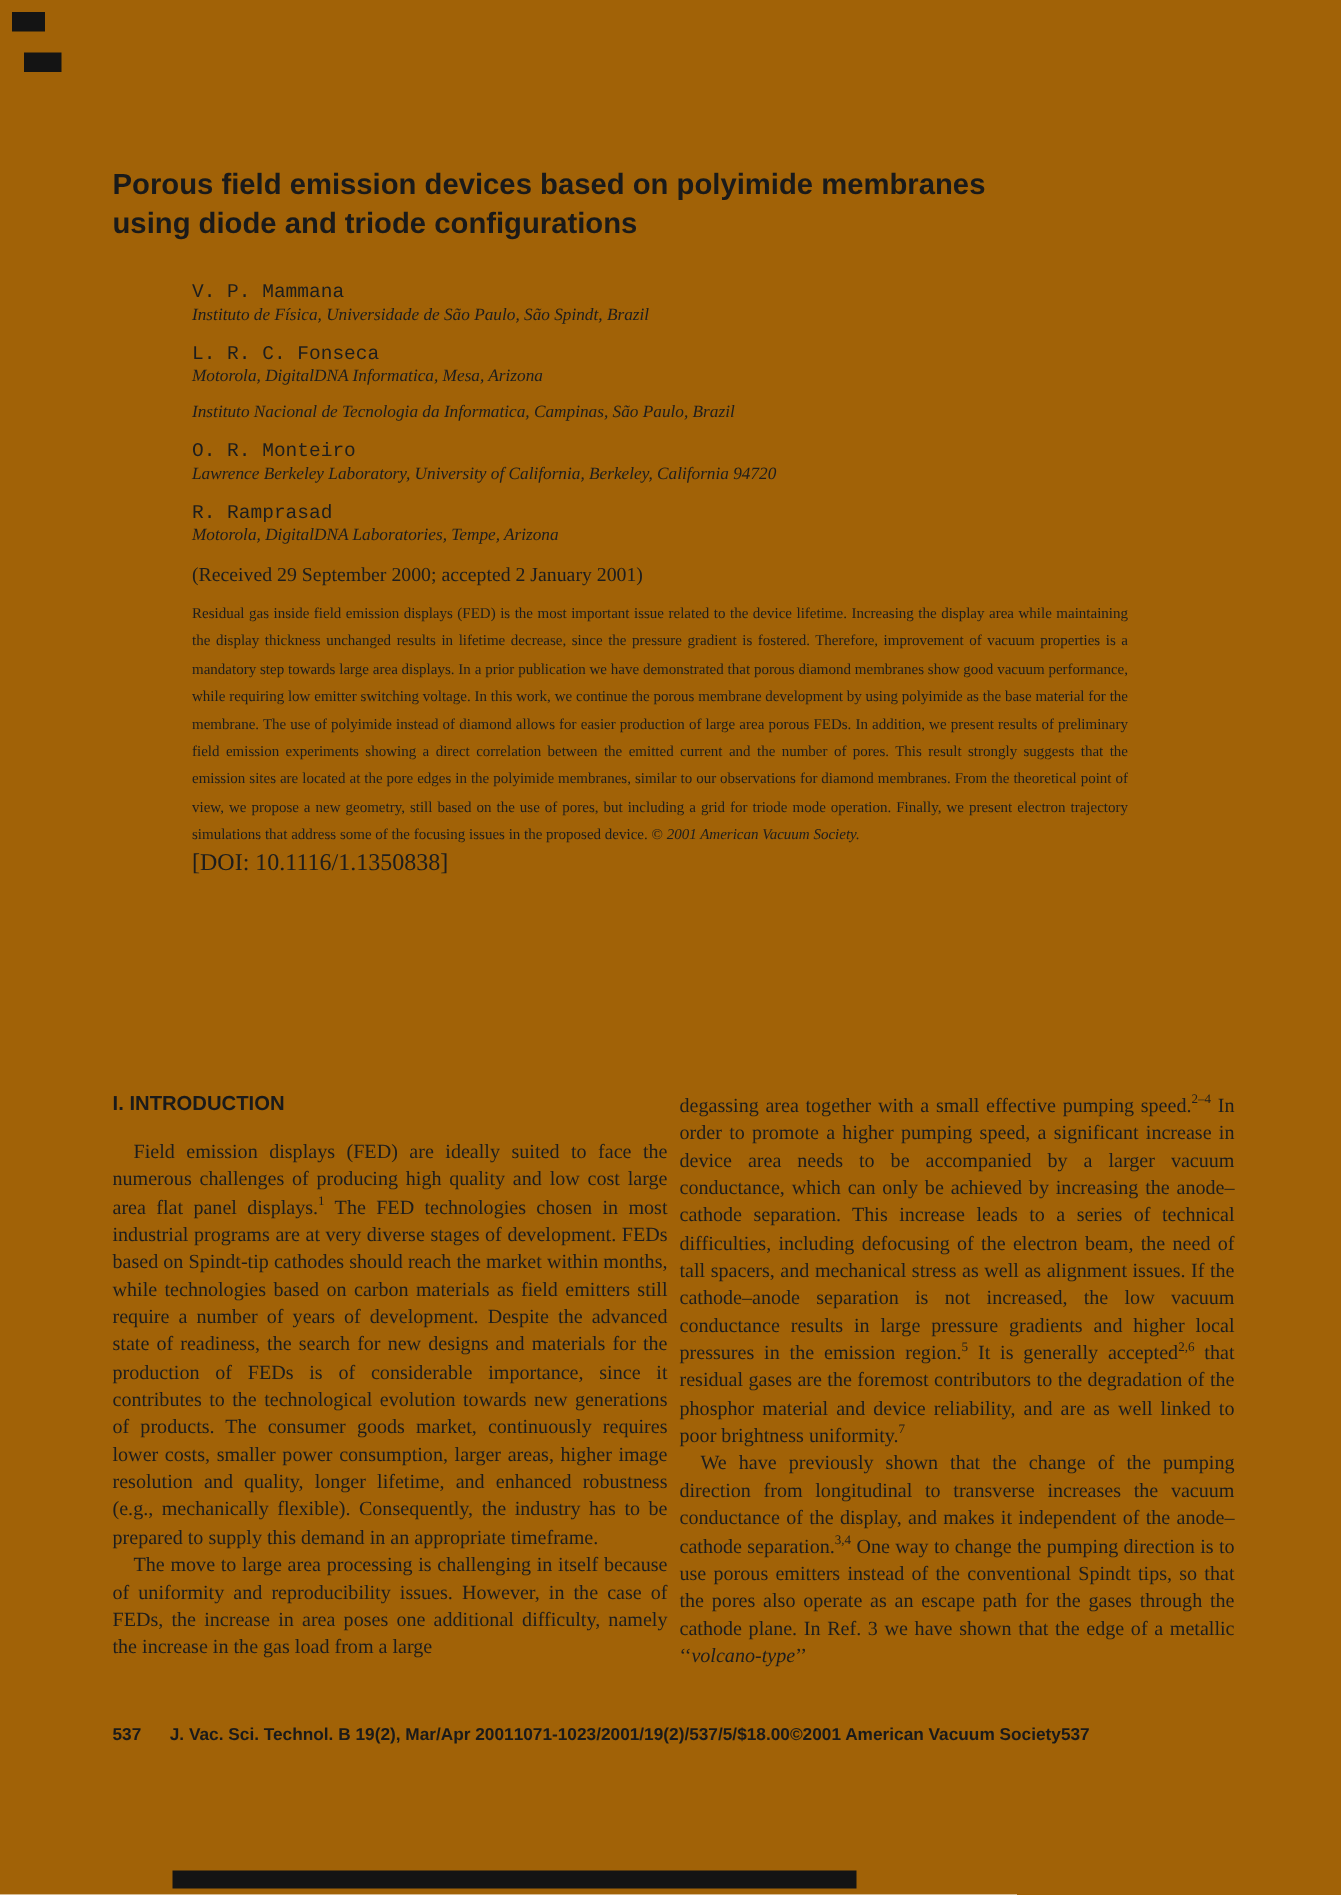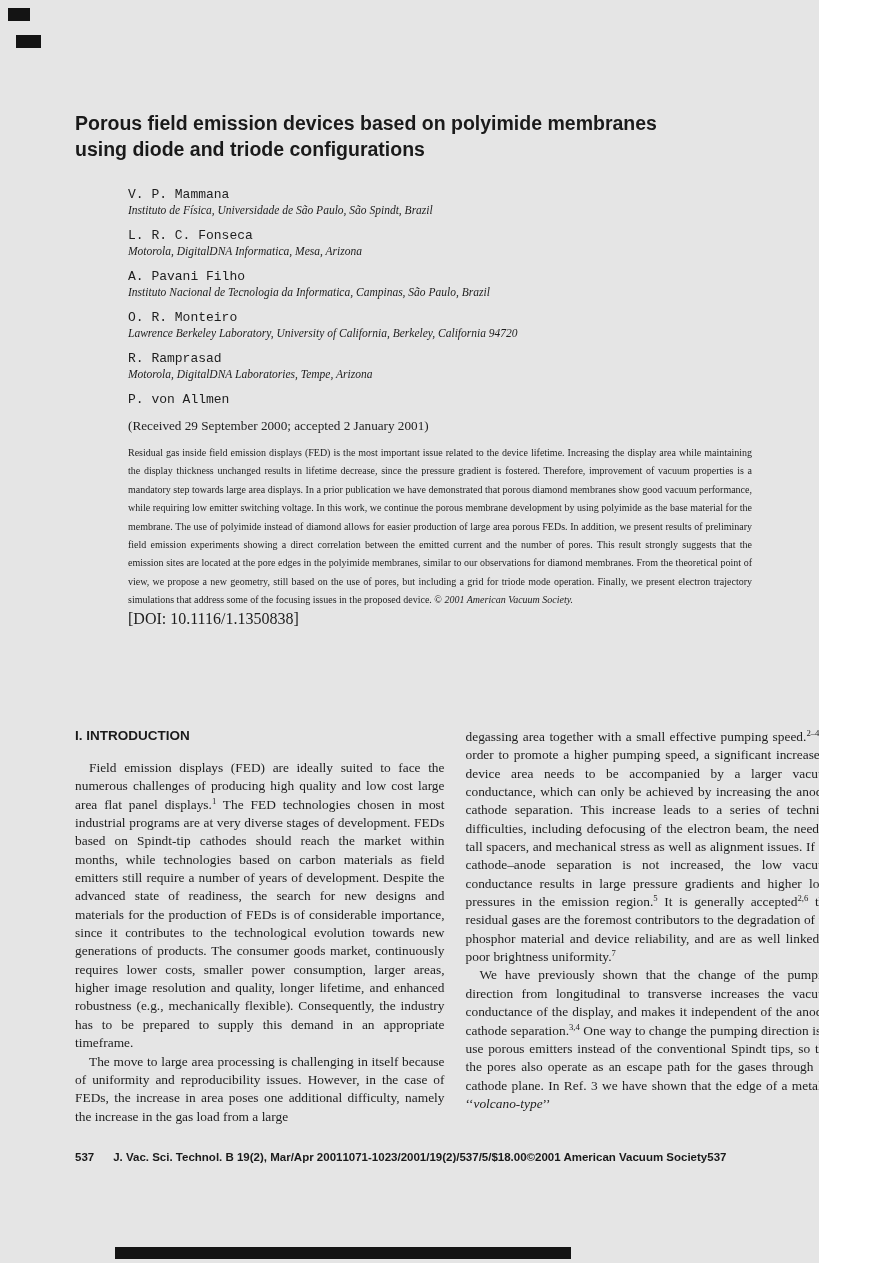--- a/index.html
+++ b/index.html
@@ -1,19 +1,19 @@
 <!DOCTYPE html>
 <html><head>
 <meta charset="utf-8">
 <style>
   html,body { margin:0; padding:0; background:#ffffff; }
   .page {
     position:relative;
-    width:819px; height:1263px;
-    background:#e5e5e5;
+    width:894px; height:1263px;
+    background:#a16207;
     color:#1d1d1d;
     font-family:"Liberation Serif", serif;
     overflow:hidden;
   }
   .scan-mark { position:absolute; background:#141414; }
   .scan-mark.m1 { left:8px;  top:8px;  width:22px; height:13px; }
   .scan-mark.m2 { left:16px; top:35px; width:25px; height:13px; }
   .scan-bar-bottom { position:absolute; left:115px; top:1247px; width:456px; height:12px; background:#141414; }
 
   .title {
@@ -37,21 +37,21 @@
 
   .abstract {
     margin-top:10px;
     font-size:10px; line-height:18.4px;
     text-align:justify;
   }
   .doi-line { font-size:16px; line-height:18.4px; }
 
   .columns {
     position:absolute; left:75px; top:728px; width:760px;
-    display:flex; gap:21px;
+    display:flex; gap:8px;
   }
   .col { width:370px; }
   .section-heading {
     font-family:"Liberation Sans", sans-serif;
     font-weight:bold; font-size:13.5px; line-height:15px;
     margin:0 0 16px 0; color:#1a1a1a;
   }
   .col p {
     font-size:13.4px; line-height:18.35px;
     text-align:justify; margin:0;font-family:Liberation Serif, serif;
@@ -85,33 +85,31 @@
 
     <div class="author">
       <div class="author-name">V. P. Mammana</div>
       <div class="author-aff">Instituto de Física, Universidade de São Paulo, São Spindt, Brazil</div>
     </div>
     <div class="author">
       <div class="author-name">L. R. C. Fonseca</div>
       <div class="author-aff">Motorola, DigitalDNA Informatica, Mesa, Arizona</div>
     </div>
     <div class="author">
-      <div class="author-name">A. Pavani Filho</div>
       <div class="author-aff">Instituto Nacional de Tecnologia da Informatica, Campinas, São Paulo, Brazil</div>
     </div>
     <div class="author">
       <div class="author-name">O. R. Monteiro</div>
       <div class="author-aff">Lawrence Berkeley Laboratory, University of California, Berkeley, California 94720</div>
     </div>
     <div class="author">
       <div class="author-name">R. Ramprasad</div>
       <div class="author-aff">Motorola, DigitalDNA Laboratories, Tempe, Arizona</div>
     </div>
     <div class="author">
-      <div class="author-name">P. von Allmen</div>
     </div>
 
     <div class="received">(Received 29 September 2000; accepted 2 January 2001)</div>
 
     <div class="abstract"><span>Residual gas inside field emission displays (FED) is the most important issue related to the device lifetime. Increasing the display area while maintaining the display thickness unchanged results in lifetime decrease, since the pressure gradient is fostered. Therefore, improvement of vacuum properties is a mandatory step towards large area displays. In a prior publication we have demonstrated that porous diamond membranes show good vacuum performance, while requiring low emitter switching voltage. In this work, we continue the porous membrane development by using polyimide as the base material for the membrane. The use of polyimide instead of diamond allows for easier production of large area porous FEDs. In addition, we present results of preliminary field emission experiments showing a direct correlation between the emitted current and the number of pores. This result strongly suggests that the emission sites are located at the pore edges in the polyimide membranes, similar to our observations for diamond membranes. From the theoretical point of view, we propose a new geometry, still based on the use of pores, but including a grid for triode mode operation. Finally, we present electron trajectory simulations that address some of the focusing issues in the proposed device. © </span><span class="it">2001 American Vacuum Society.</span></div>
     <div class="doi-line">[DOI: 10.1116/1.1350838]</div>
   </div>
 
   <div class="columns">
     <div class="col">

